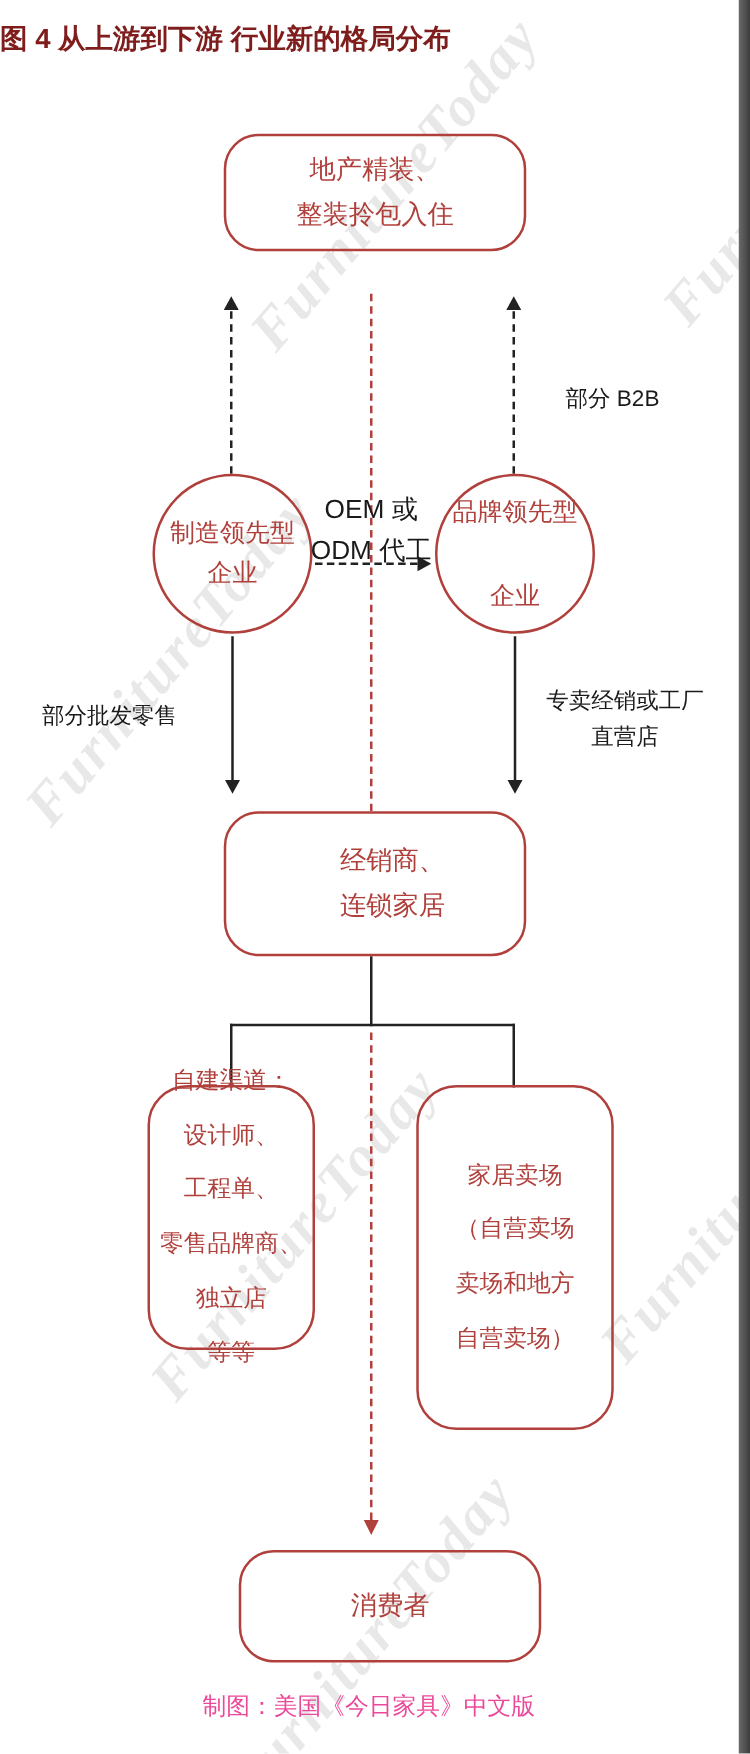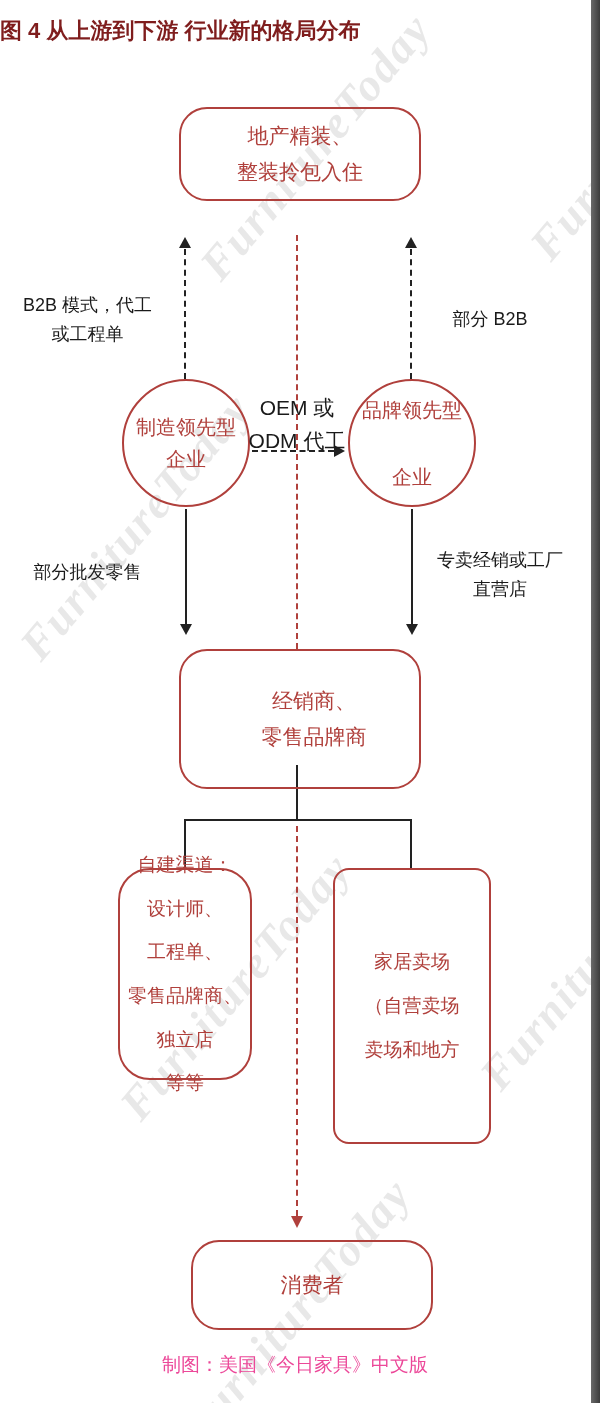--- a/index.html
+++ b/index.html
@@ -115,24 +115,20 @@
   <div class="rbox" style="left:179px; top:107px; width:242px; height:94px;">
     <div class="ln">地产精装、</div>
     <div class="ln">整装拎包入住</div>
   </div>
 
   <div class="tri up" style="left:179px; top:237px;"></div>
   <div class="vdash" style="left:184px; top:249px; height:130px;"></div>
   <div class="tri up" style="left:405px; top:237px;"></div>
   <div class="vdash" style="left:410px; top:249px; height:130px;"></div>
 
-  <div class="lbl" style="left:5px; top:291px; width:165px;">
-    <div>B2B 模式，代工</div>
-    <div>或工程单</div>
-  </div>
   <div class="lbl" style="left:420px; top:305px; width:140px;">部分 B2B</div>
 
   <div class="rbox circle" style="left:122px; top:379px; width:128px; height:128px;">
     <div class="ln">制造领先型</div>
     <div class="ln">企业</div>
   </div>
   <div class="rbox circle" style="left:348px; top:379px; width:128px; height:128px;gap:35px;">
     <div class="ln">品牌领先型</div>
     <div class="ln">企业</div>
   </div>
@@ -148,43 +144,44 @@
   <div class="tri down" style="left:180px; top:624px;"></div>
   <div class="vsolid" style="left:411px; top:509px; height:116px;"></div>
   <div class="tri down" style="left:406px; top:624px;"></div>
 
   <div class="lbl" style="left:420px; top:546px; width:160px;">
     <div>专卖经销或工厂</div>
     <div>直营店</div>
   </div>
   <div class="lbl" style="left:10px; top:558px; width:155px;">部分批发零售</div>
 
-  <div class="rbox" style="left:179px; top:649px; width:242px; height:140px;padding-left:28px;">
+  <div class="rbox" style="left:179px; top:649px; width:242px; height:116px;padding-left:28px;">
     <div class="ln">经销商、</div>
-    <div class="ln">零售品牌商</div>
+    <div class="ln">连锁家居</div>
   </div>
 
   <div class="vsolid" style="left:296px; top:765px; height:56px;"></div>
   <div class="hsolid" style="left:184px; top:819px; width:228px;"></div>
   <div class="vsolid" style="left:184px; top:819px; height:51px;"></div>
   <div class="vsolid" style="left:410px; top:819px; height:51px;"></div>
 
   <div class="rbox tall" style="left:118px; top:868px; width:134px; height:212px; border-radius:32px;">
     <div class="ln">自建渠道：</div>
     <div class="ln">设计师、</div>
     <div class="ln">工程单、</div>
     <div class="ln">零售品牌商、</div>
     <div class="ln">独立店</div>
     <div class="ln">等等</div>
   </div>
 
-  <div class="rbox tall" style="left:333px; top:868px; width:158px; height:276px; border-radius:16px;">
+  <div class="rbox tall" style="left:333px; top:868px; width:158px; height:276px; border-radius:32px;">
     <div class="ln">家居卖场</div>
     <div class="ln">（自营卖场</div>
     <div class="ln">卖场和地方</div>
+    <div class="ln">自营卖场）</div>
   </div>
 
   <div class="rbox" style="left:179px; top:1240px; width:242px; height:90px;margin-left:12px;">
     <div class="ln">消费者</div>
   </div>
 
   <div class="caption">制图：美国《今日家具》中文版</div>
 
   <div class="edge-strip"></div>
 

